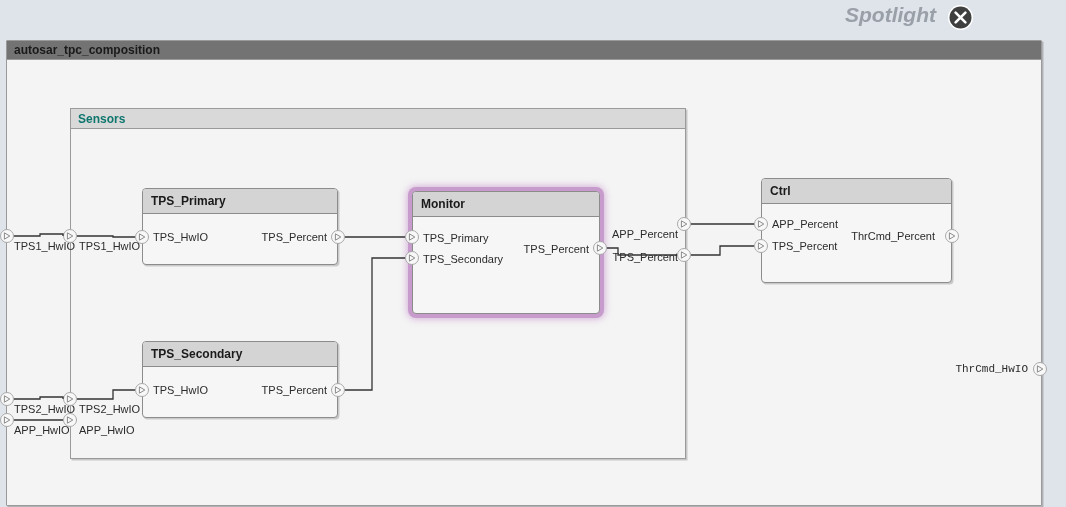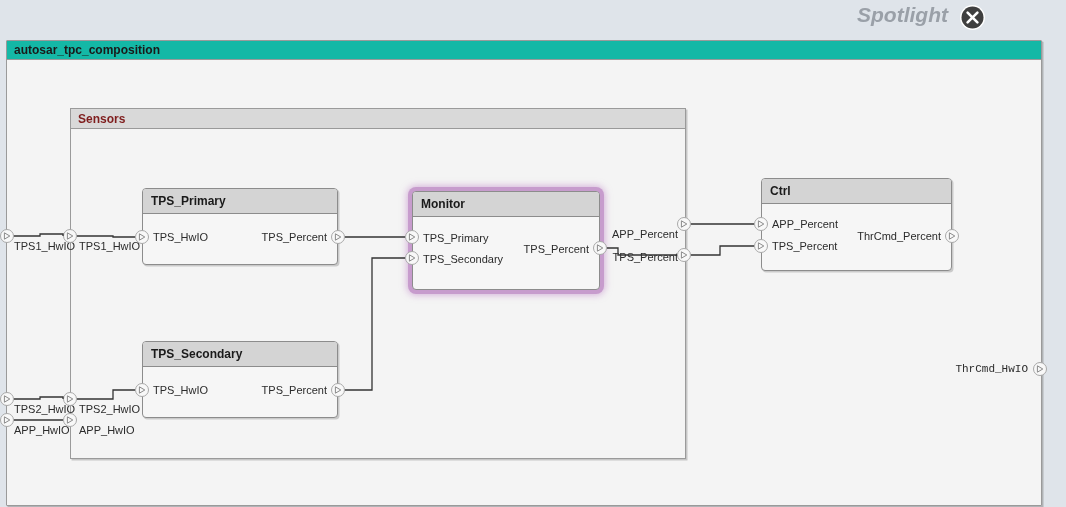--- a/index.html
+++ b/index.html
@@ -6,21 +6,21 @@
     margin: 0; padding: 0;
     width: 1066px; height: 507px;
     background: #dfe4ea;
     font-family: "Liberation Sans", sans-serif;
     overflow: hidden;
   }
   #root { position: relative; width: 1066px; height: 507px; }
 
   
   .spotlight-bar {
-    position: absolute; top: 0; left: 12px; width: 980px; height: 36px;
+    position: absolute; top: 0; left: 0; width: 980px; height: 36px;
   }
   .spotlight-title {
     position: absolute; right: 44px; top: 3px;
     font-size: 21px; font-weight: bold; font-style: italic;
     color: #9aa0a8; letter-spacing: 0px;
   }
   .close-icon {
     position: absolute; right: 6px; top: 4px;
     width: 27px; height: 27px;
   }
@@ -29,21 +29,21 @@
   .composition {
     position: absolute; left: 6px; top: 40px;
     width: 1034px; height: 464px;
     background: #f4f4f4;
     border: 1px solid #9a9a9a;
     box-shadow: 1.5px 1.5px 0 rgba(120,120,120,0.45);
     border-radius: 1px;
   }
   .composition-header {
     position: absolute; left: 0; top: 0; width: 100%; height: 19px;
-    background: #14b8a6;
+    background: #737373;
     border-bottom: 1px solid #9a9a9a;
     box-sizing: border-box;
   }
   .composition-title {
     position: absolute; left: 7px; top: 2px;
     font-size: 12px; font-weight: bold; color: #1a1a1a;
   }
 
   
   .subsystem {
@@ -53,21 +53,21 @@
     border: 1px solid #9a9a9a;
     box-shadow: 1.5px 1.5px 0 rgba(130,130,130,0.40);
   }
   .subsystem-header {
     position: absolute; left: 0; top: 0; width: 100%; height: 20px;
     background: #d9d9d9; border-bottom: 1px solid #9a9a9a;
     box-sizing: border-box;
   }
   .subsystem-title {
     position: absolute; left: 7px; top: 3px;
-    font-size: 12px; font-weight: bold; color: #7f1d1d;
+    font-size: 12px; font-weight: bold; color: #0f766e;
   }
 
   
   .block {
     position: absolute;
     background: #f6f6f6;
     border: 1px solid #8c8c8c;
     border-radius: 4px;
     box-shadow: 1.5px 1.5px 0 rgba(140,140,140,0.40);
     box-sizing: border-box;
@@ -136,36 +136,36 @@
   </div>
 
   <div class="block" id="blk-tps-secondary" style="left:142px; top:341px; width:196px; height:77px;">
     <div class="block-header">
       <div class="block-title">TPS_Secondary</div>
     </div>
     <div class="port-label" style="left:10px; top:43px;">TPS_HwIO</div>
     <div class="port-label right" style="right:10px; top:43px;">TPS_Percent</div>
   </div>
 
-  <div class="block highlighted" id="blk-monitor" style="left:412px; top:191px; width:188px; height:99px;">
+  <div class="block highlighted" id="blk-monitor" style="left:412px; top:191px; width:188px; height:123px;">
     <div class="block-header">
       <div class="block-title">Monitor</div>
     </div>
     <div class="port-label" style="left:10px; top:41px;">TPS_Primary</div>
     <div class="port-label" style="left:10px; top:62px;">TPS_Secondary</div>
     <div class="port-label right" style="right:10px; top:52px;">TPS_Percent</div>
   </div>
 
-  <div class="block" id="blk-ctrl" style="left:761px; top:178px; width:191px; height:93px;">
+  <div class="block" id="blk-ctrl" style="left:761px; top:178px; width:191px; height:105px;">
     <div class="block-header">
       <div class="block-title">Ctrl</div>
     </div>
     <div class="port-label" style="left:10px; top:40px;">APP_Percent</div>
     <div class="port-label" style="left:10px; top:62px;">TPS_Percent</div>
-    <div class="port-label right" style="right:10px; top:52px;">ThrCmd_Percent</div>
+    <div class="port-label right" style="right:16px; top:52px;">ThrCmd_Percent</div>
   </div>
 
   <div class="port-label" style="left:14px; top:241px;">TPS1_HwIO</div>
   <div class="port-label" style="left:14px; top:404px;">TPS2_HwIO</div>
   <div class="port-label" style="left:14px; top:425px;">APP_HwIO</div>
   <div class="port-label right" style="left:900px; width:128px; top:364px;font-family:Liberation Mono, monospace;">ThrCmd_HwIO</div>
 
   <div class="port-label" style="left:79px; top:241px;">TPS1_HwIO</div>
   <div class="port-label" style="left:79px; top:404px;">TPS2_HwIO</div>
   <div class="port-label" style="left:79px; top:425px;">APP_HwIO</div>

